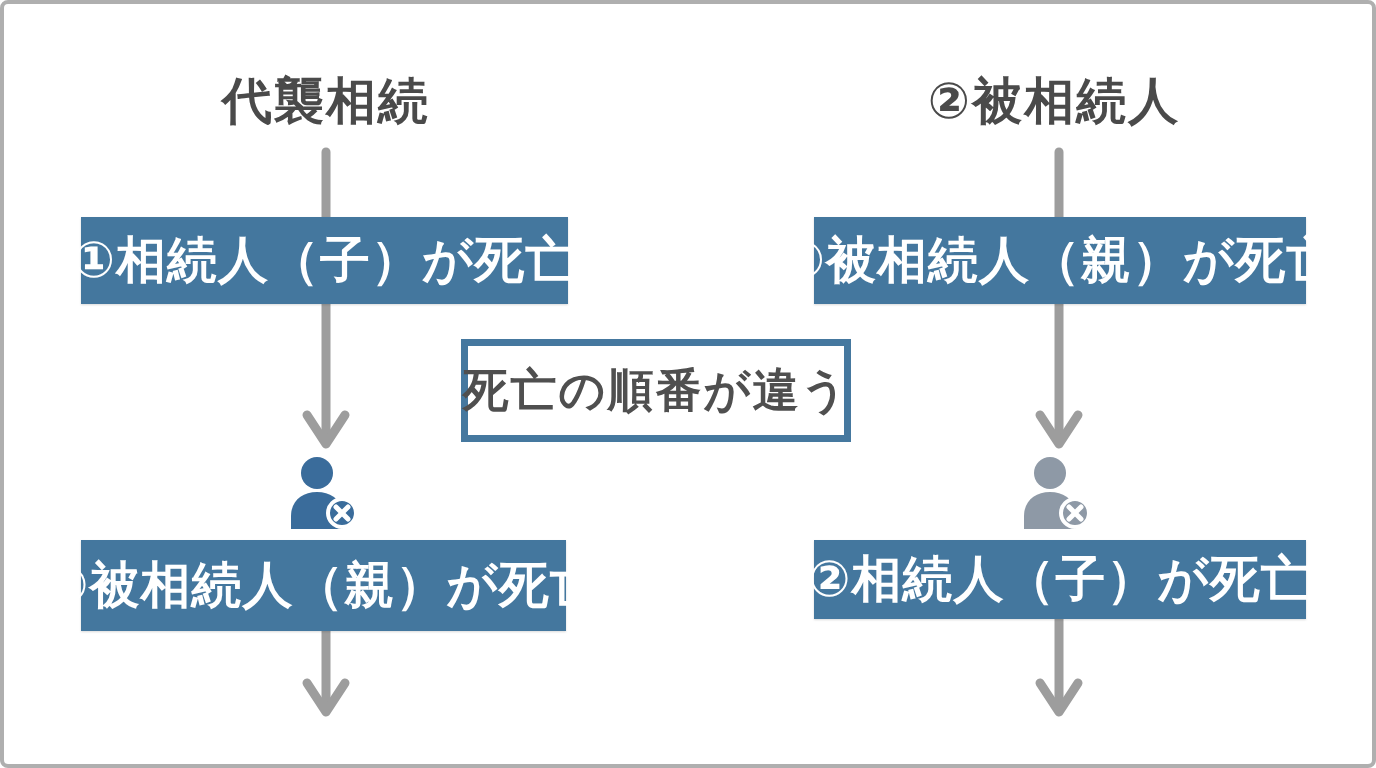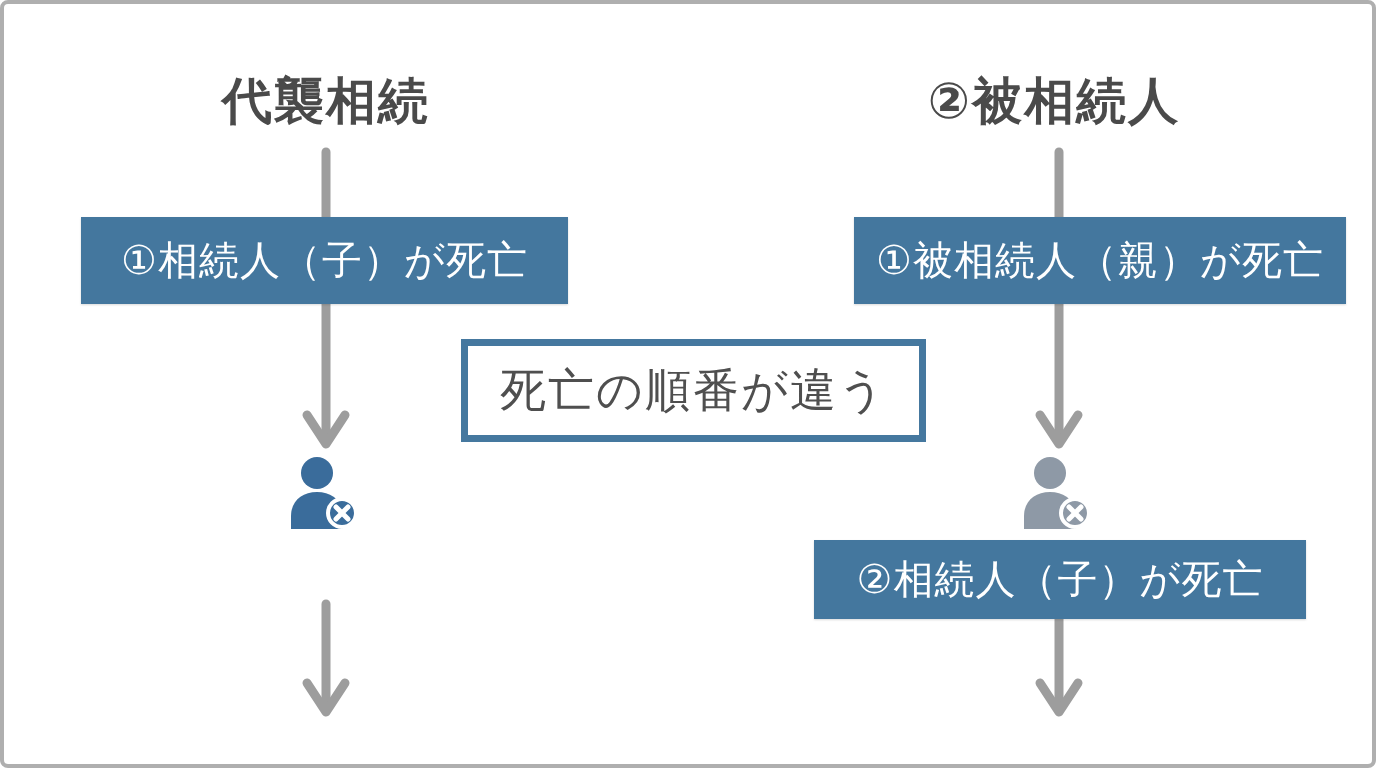--- a/index.html
+++ b/index.html
@@ -56,42 +56,42 @@
   }
   .title-left  { left: 322px; }
   .title-right { left: 1050px; }
   .step-box {
     position: absolute;
     background: var(--box-blue);
     color: var(--box-text-white);
     display: flex;
     align-items: center;
     justify-content: center;
-    font-size: 40px;
-    font-weight: normal;
+    font-size: 50px;
+    font-weight: bold;
     letter-spacing: 1px;
     white-space: nowrap;
     z-index: 2;
     box-shadow: 0 1px 2px rgba(0,0,0,0.15);
   }
   .box-l1 { left: 77px;  top: 213px; width: 487px; height: 87px; }
-  .box-r1 { left: 810px; top: 213px; width: 492px; height: 87px; margin-left: 40px; }
+  .box-r1 { left: 810px; top: 213px; width: 492px; height: 87px; }
   .box-l2 { left: 77px;  top: 536px; width: 485px; height: 91px; }
   .box-r2 { left: 810px; top: 536px; width: 492px; height: 79px; }
   .center-note {
     position: absolute;
     left: 457px; top: 335px;
-    width: 465px; height: 103px;
+    width: 390px; height: 103px;
     background: var(--canvas-white);
     border: 7px solid var(--center-border-blue);
     display: flex;
     align-items: center;
     justify-content: center;
     font-size: 46px;
-    font-weight: normal;
+    font-weight: bold;
     color: var(--note-text-gray);
     letter-spacing: 2px;
     white-space: nowrap;
     z-index: 3;
   }
   .person-icon {
     position: absolute;
     top: 450px;
     width: 76px;
     height: 78px;
@@ -122,20 +122,21 @@
       <line class="arrow-stroke" x1="1055" y1="600" x2="1055" y2="700"></line>
       <path class="arrow-stroke" d="M1036,679 L1055,708 L1074,679"></path>
     </g>
   </svg>
 
   <div class="col-title title-left">代襲相続</div>
   <div class="col-title title-right">②被相続人</div>
 
   <div class="step-box box-l1">①相続人（子）が死亡</div>
   <div class="step-box box-r1">①被相続人（親）が死亡</div>
+  <div class="step-box box-l2">②被相続人（親）が死亡</div>
   <div class="step-box box-r2">②相続人（子）が死亡</div>
 
   <div class="center-note">死亡の順番が違う</div>
 
   <svg class="person-icon person-left" viewBox="0 0 76 78" aria-hidden="true">
     <circle cx="32" cy="19" r="16" fill="currentColor"></circle>
     <path d="M6,75 L6,62 C6,47 17,38 32,38 C47,38 58,47 58,62 L58,75 Z" fill="currentColor"></path>
     <circle cx="57" cy="59" r="14" fill="currentColor" stroke="#ffffff" stroke-width="4"></circle>
     <path d="M51,53 L63,65 M63,53 L51,65" stroke="#ffffff" stroke-width="5" stroke-linecap="round" fill="none"></path>
   </svg>

